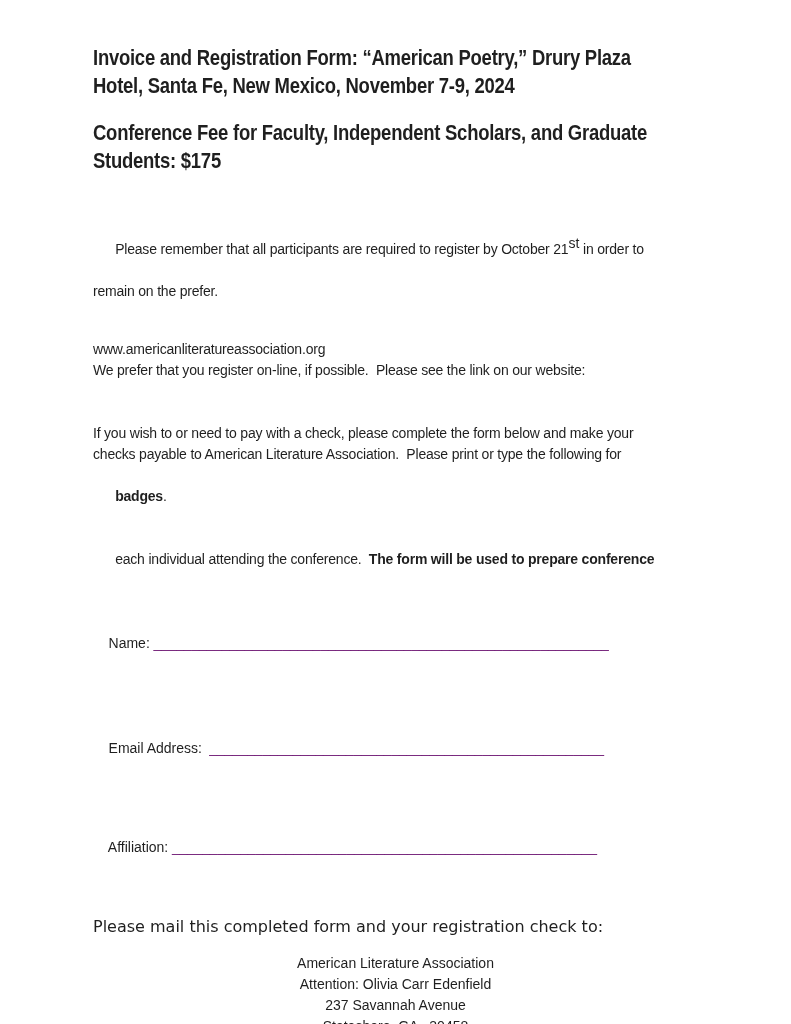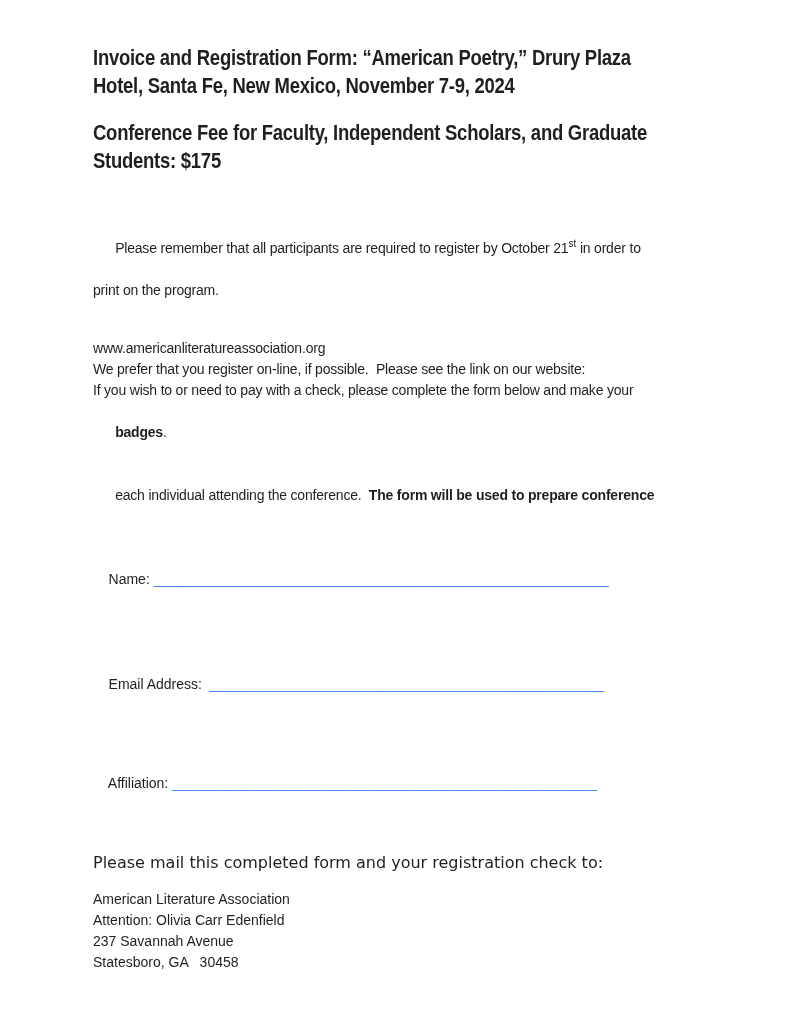--- a/index.html
+++ b/index.html
@@ -30,82 +30,83 @@
   .heading .line { white-space: pre; }
   .fee-heading { margin-top: 19px; }
   .body-par {
     font-size: 14px;
     line-height: 21px;
     letter-spacing: -0.2px;
   }
   .body-par .line { white-space: pre; }
   .mt-deadline { margin-top: 37px; }
   .mt-online   { margin-top: 37px; }
-  .mt-check    { }
+  .mt-check    { margin-top: 42px; }
   .bold { font-weight: bold; }
   .sup {
-    font-size: 10px;
+    font-size: 14px;
     vertical-align: super;
     letter-spacing: 0;
   }
   .field-row {
     font-size: 14px;
     line-height: 21px;
     white-space: pre;
   }
   .mt-name  { margin-top: 21px; }
   .mt-affil { margin-top: 36px; }
   .mt-email { margin-top: 42px; }
   .blank {
-    color: #3b82f6;
+    color: #701a75;
     letter-spacing: -0.2px;
   }
   .mail-line {
     margin-top: 37px;
     font-family: "DejaVu Sans", sans-serif;
     font-size: 16px;
     line-height: 21px;
     white-space: pre;
   }
   .address {
     margin-top: 16px;
     font-size: 14px;
     line-height: 21px;
   }
-  .address .line { white-space: pre; }
+  .address .line { white-space: pre; text-align: center; }
 </style>
 </head>
 <body>
 
 <div class="page">
 
   <h1 class="heading">
     <span class="line" style="display:block">Invoice and Registration Form: “American Poetry,” Drury Plaza</span>
     <span class="line" style="display:block">Hotel, Santa Fe, New Mexico, November 7-9, 2024</span>
   </h1>
 
   <h2 class="heading fee-heading">
     <span class="line" style="display:block">Conference Fee for Faculty, Independent Scholars, and Graduate</span>
     <span class="line" style="display:block">Students: $175</span>
   </h2>
 
   <div class="body-par mt-deadline">
     <div class="line">
       <span>Please remember that all participants are required to register by October 21</span><span class="sup">st</span><span> in order to</span>
     </div>
-    <div class="line">print on the program.</div>
+    <div class="line">remain on the prefer.</div>
   </div>
 
   <div class="body-par mt-online">
     <div class="line">www.americanliteratureassociation.org</div>
     <div class="line">We prefer that you register on-line, if possible.  Please see the link on our website:</div>
   </div>
 
   <div class="body-par mt-check">
     <div class="line">If you wish to or need to pay with a check, please complete the form below and make your</div>
+    <div class="line">checks payable to American Literature Association.  Please print or type the following for</div>
     <div class="line">
       <span class="bold">badges</span><span>.</span>
     </div>
     <div class="line">
       <span>each individual attending the conference.  </span><span class="bold">The form will be used to prepare conference</span>
     </div>
   </div>
 
   <div class="field-row mt-name">
     <span>Name:</span><span class="blank"> ____________________________________________________________</span>

